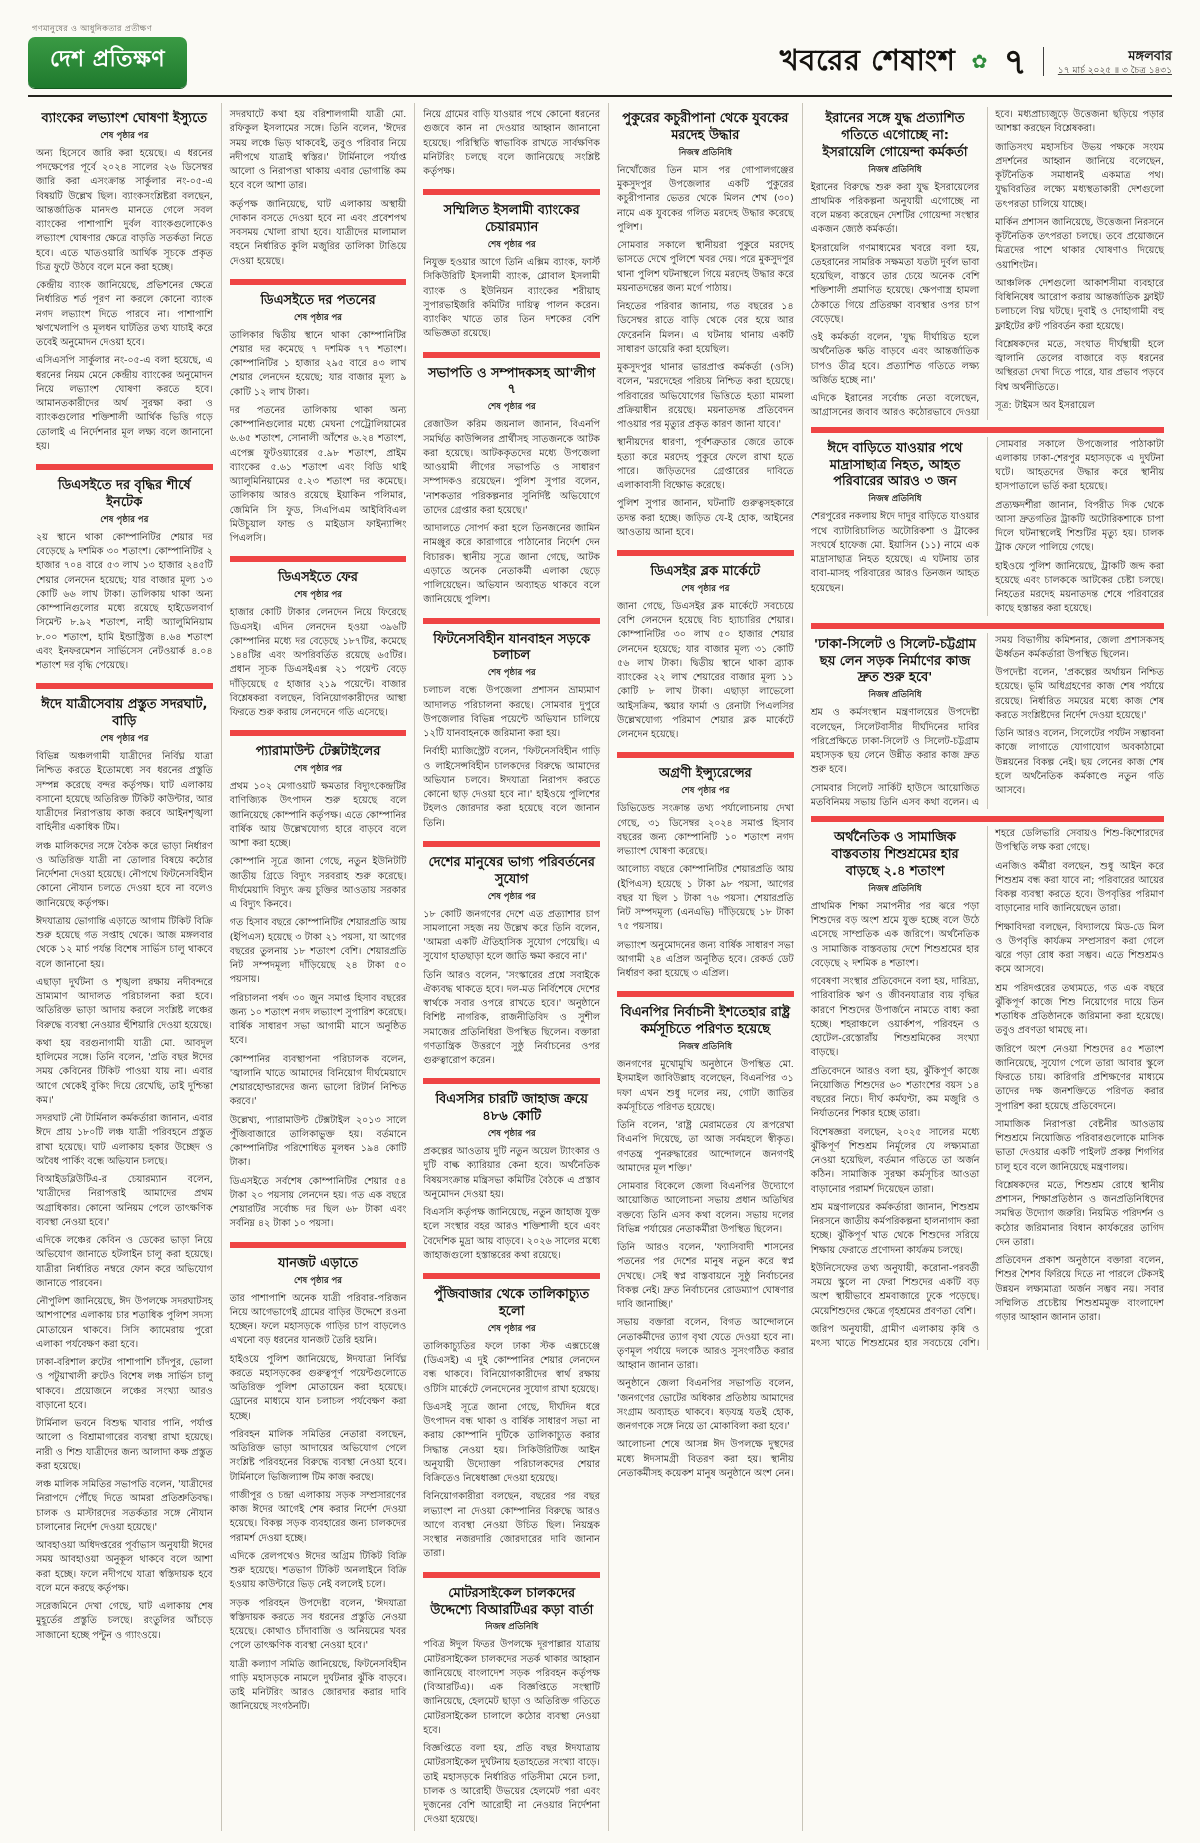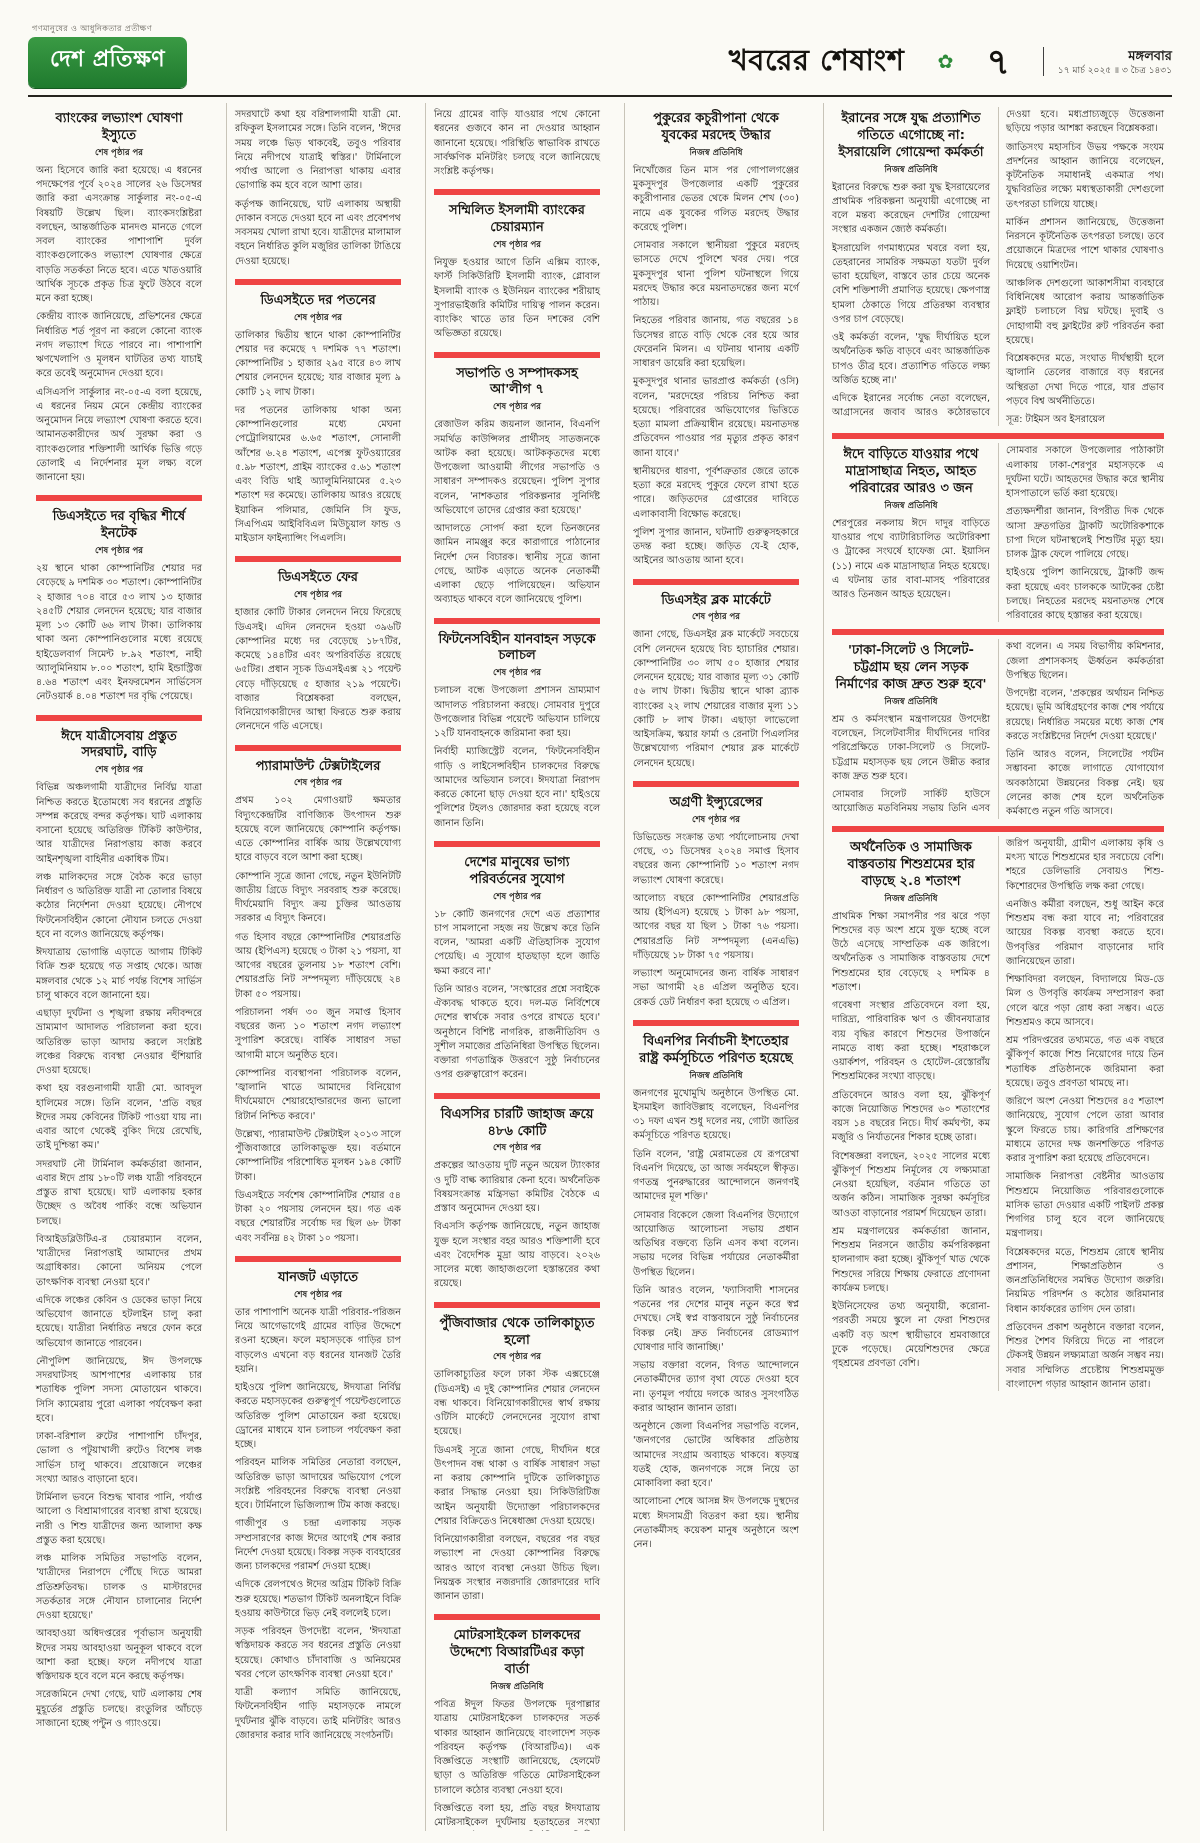--- a/index.html
+++ b/index.html
@@ -9,29 +9,29 @@
     padding:22px 28px 12px; overflow:hidden; display:flex; flex-direction:column;
     font-family:"DejaVu Sans","Liberation Sans",sans-serif; color:#1d1c1a;
   }
   
   .masthead-row { display:flex; align-items:flex-end; justify-content:space-between;
     padding-bottom:7px; border-bottom:2.5px solid #26241f; }
   .brand .tagline { font-size:8px; color:#6a675f; margin:0 0 2px 4px; letter-spacing:.4px; }
   .brand-box { display:inline-block; background:linear-gradient(180deg,#3a9a44,#1f7a2e);
     color:#fff; font-weight:700; font-size:22px; padding:4px 22px 10px; border-radius:7px;
     box-shadow:0 1px 0 #155a21; letter-spacing:.5px; }
-  .header-right { display:flex; align-items:center; gap:33px; padding-bottom:2px; }
+  .header-right { display:flex; align-items:center; gap:16px; padding-bottom:2px; }
   .section-title { font-size:29px; font-weight:800; color:#15130f; letter-spacing:.5px; }
   .ornament { font-size:19px; color:#2e8b3a; line-height:1; }
   .page-number { font-size:36px; font-weight:800; color:#15130f; line-height:1; }
   .date-block { text-align:right; line-height:1.35; border-left:1px solid #404040; padding-left:14px; }
   .day { font-weight:700; font-size:13px; }
-  .date { font-size:9px; color:#403e38; }
+  .date { font-size:9px; color:#403e38;text-decoration:underline; }
   
-  .columns { display:flex; flex:1 1 auto; margin-top:6px; overflow:hidden;gap:16px; }
+  .columns { display:flex; flex:1 1 auto; margin-top:6px; overflow:hidden; }
   .col { flex:1 1 0; padding:0 8px; overflow:hidden; }
   .col + .col { border-left:1px solid #c8c4b8; }
   .col-double { flex:2 1 0; }
   article { padding:4px 0 7px; }
   article + article { border-top:6px solid #ef4444; }
   .headline { font-size:13px; font-weight:700; text-align:center; line-height:1.3;
     margin:3px 2px 2px; color:#14120e; }
   .byline { font-size:8.5px; font-weight:700; text-align:center; margin-bottom:3px; color:#2b2a26; }
   .col p { font-size:9.5px; line-height:1.5; text-align:justify; margin-bottom:4px; color:#242320; }
   .col-double article { column-count:2; column-gap:16px; column-rule:1px solid #c8c4b8; }

